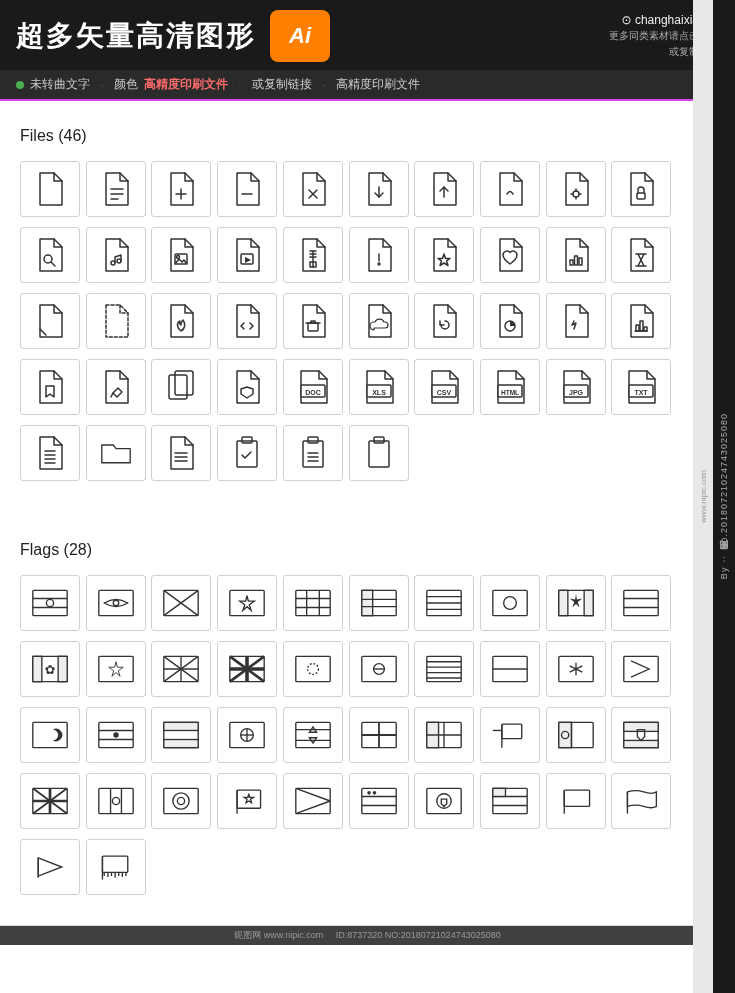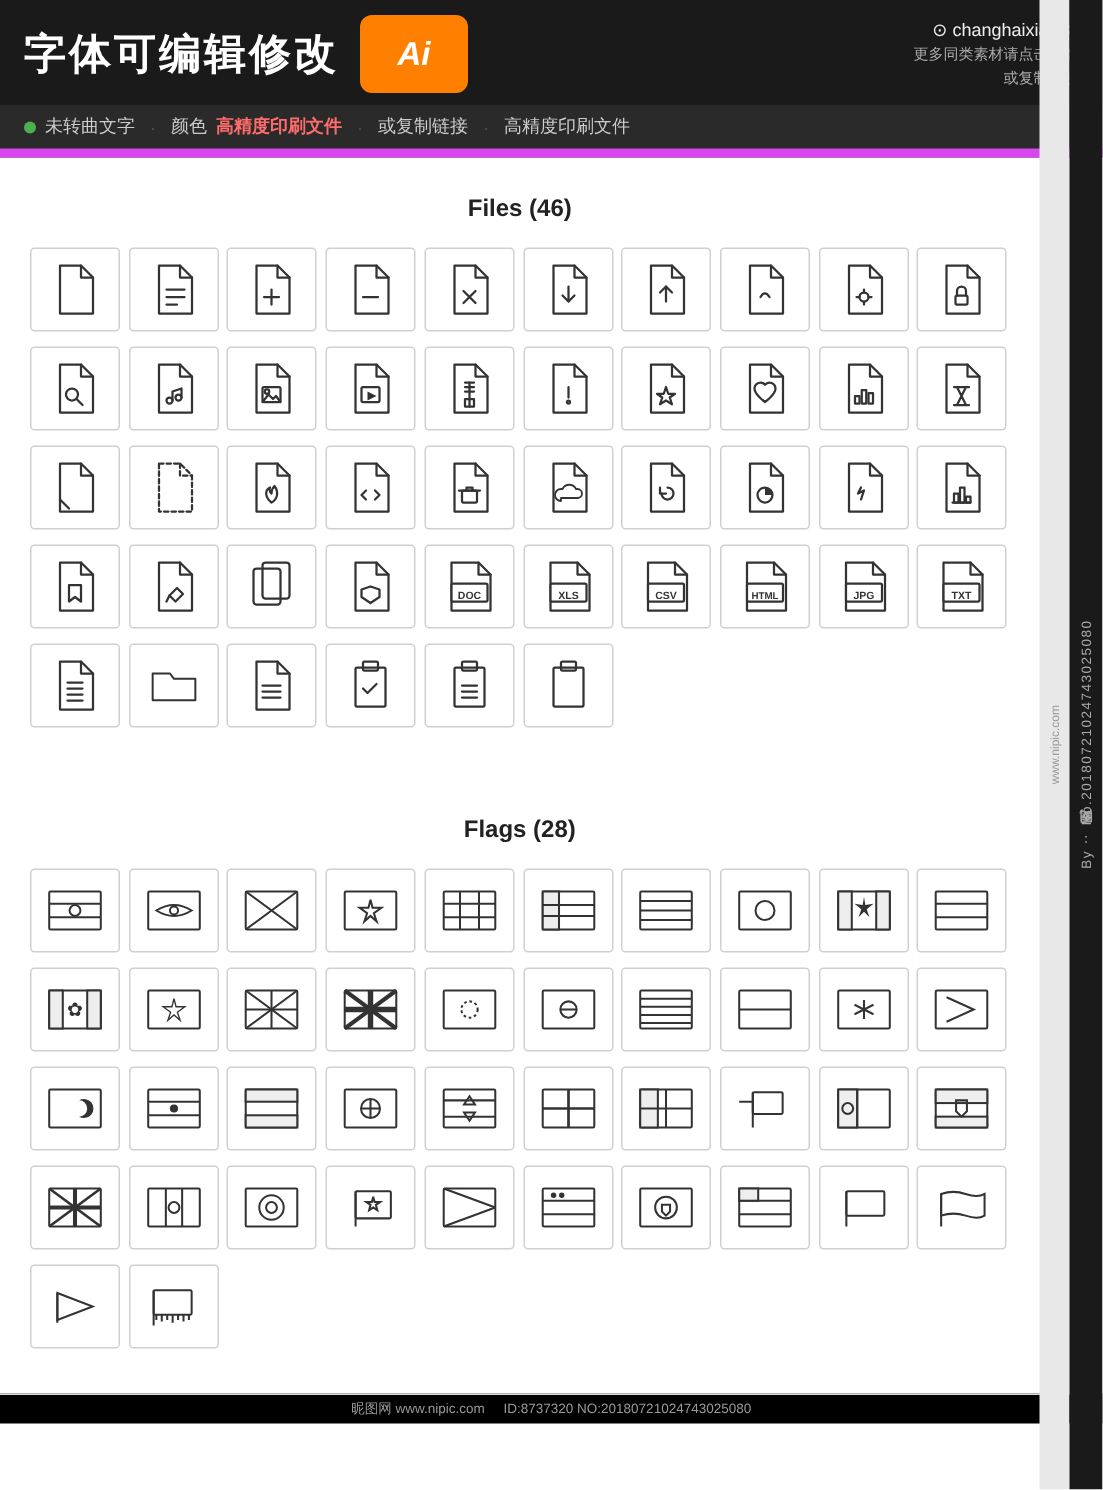--- a/index.html
+++ b/index.html
@@ -31,21 +31,21 @@
       font-size: 28px;
       font-weight: 900;
       color: #fff;
       letter-spacing: 2px;
     }
     .ai-badge {
       background: #FF7F00;
       color: white;
       font-size: 22px;
       font-weight: 900;
-      width: 72px;
+      width: 60px;
       height: 52px;
       display: flex;
       align-items: center;
       justify-content: center;
       border-radius: 8px;
       font-style: italic;
     }
     .header-right {
       text-align: right;
       font-size: 11px;
@@ -63,21 +63,21 @@
 
     
     .subheader {
       background: #2a2a2a;
       padding: 6px 16px;
       display: flex;
       align-items: center;
       gap: 6px;
       font-size: 12px;
       color: #ccc;
-      border-bottom: 6px solid #d946ef;
+      border-bottom: 2px solid #d946ef;
     }
     .subheader .dot {
       width: 8px; height: 8px;
       background: #4CAF50;
       border-radius: 50%;
       display: inline-block;
     }
     .subheader .highlight {
       color: #FF6B6B;
       font-weight: bold;
@@ -132,25 +132,24 @@
 
     
     .main-content {
       padding: 16px 20px 20px 20px;
       margin-right: 42px;
     }
 
     
     .section-title {
       font-size: 16px;
-      font-weight: 700;
+      font-weight: 400;
       color: #222;
       margin-bottom: 16px;
       margin-top: 10px;
-      text-align: center;
     }
 
     
     .icons-grid {
       display: grid;
       grid-template-columns: repeat(10, 1fr);
       gap: 4px;
       margin-bottom: 10px;
     }
 
@@ -191,41 +190,41 @@
       fill: none;
       stroke-width: 1.5;
     }
 
     .section-divider {
       height: 20px;
     }
 
     
     .nipic-bar {
-      background: #000000;
+      background: #404040;
       padding: 3px 8px;
       font-size: 9px;
       color: #999;
       border-top: 1px solid #ddd;
       text-align: center;
     }
   </style>
 </head>
 <body>
 
 <div class="side-watermark">
   <span>By：昵图网 No.20180721024743025080</span>
 </div>
 <div class="right-watermark">
   <span>www.nipic.com</span>
 </div>
 
 <div class="header">
   <div class="header-left">
-    <div class="header-title">字体可编辑修改</div>
+    <div class="header-title">超多矢量高清图形</div>
     <div class="ai-badge">Ai</div>
   </div>
   <div class="header-right">
     <div class="username">
       ⊙ <span>changhaixiao88</span>
     </div>
     <div class="desc">更多同类素材请点击头像</div>
     <div class="desc">或复制链接</div>
   </div>
 </div>

